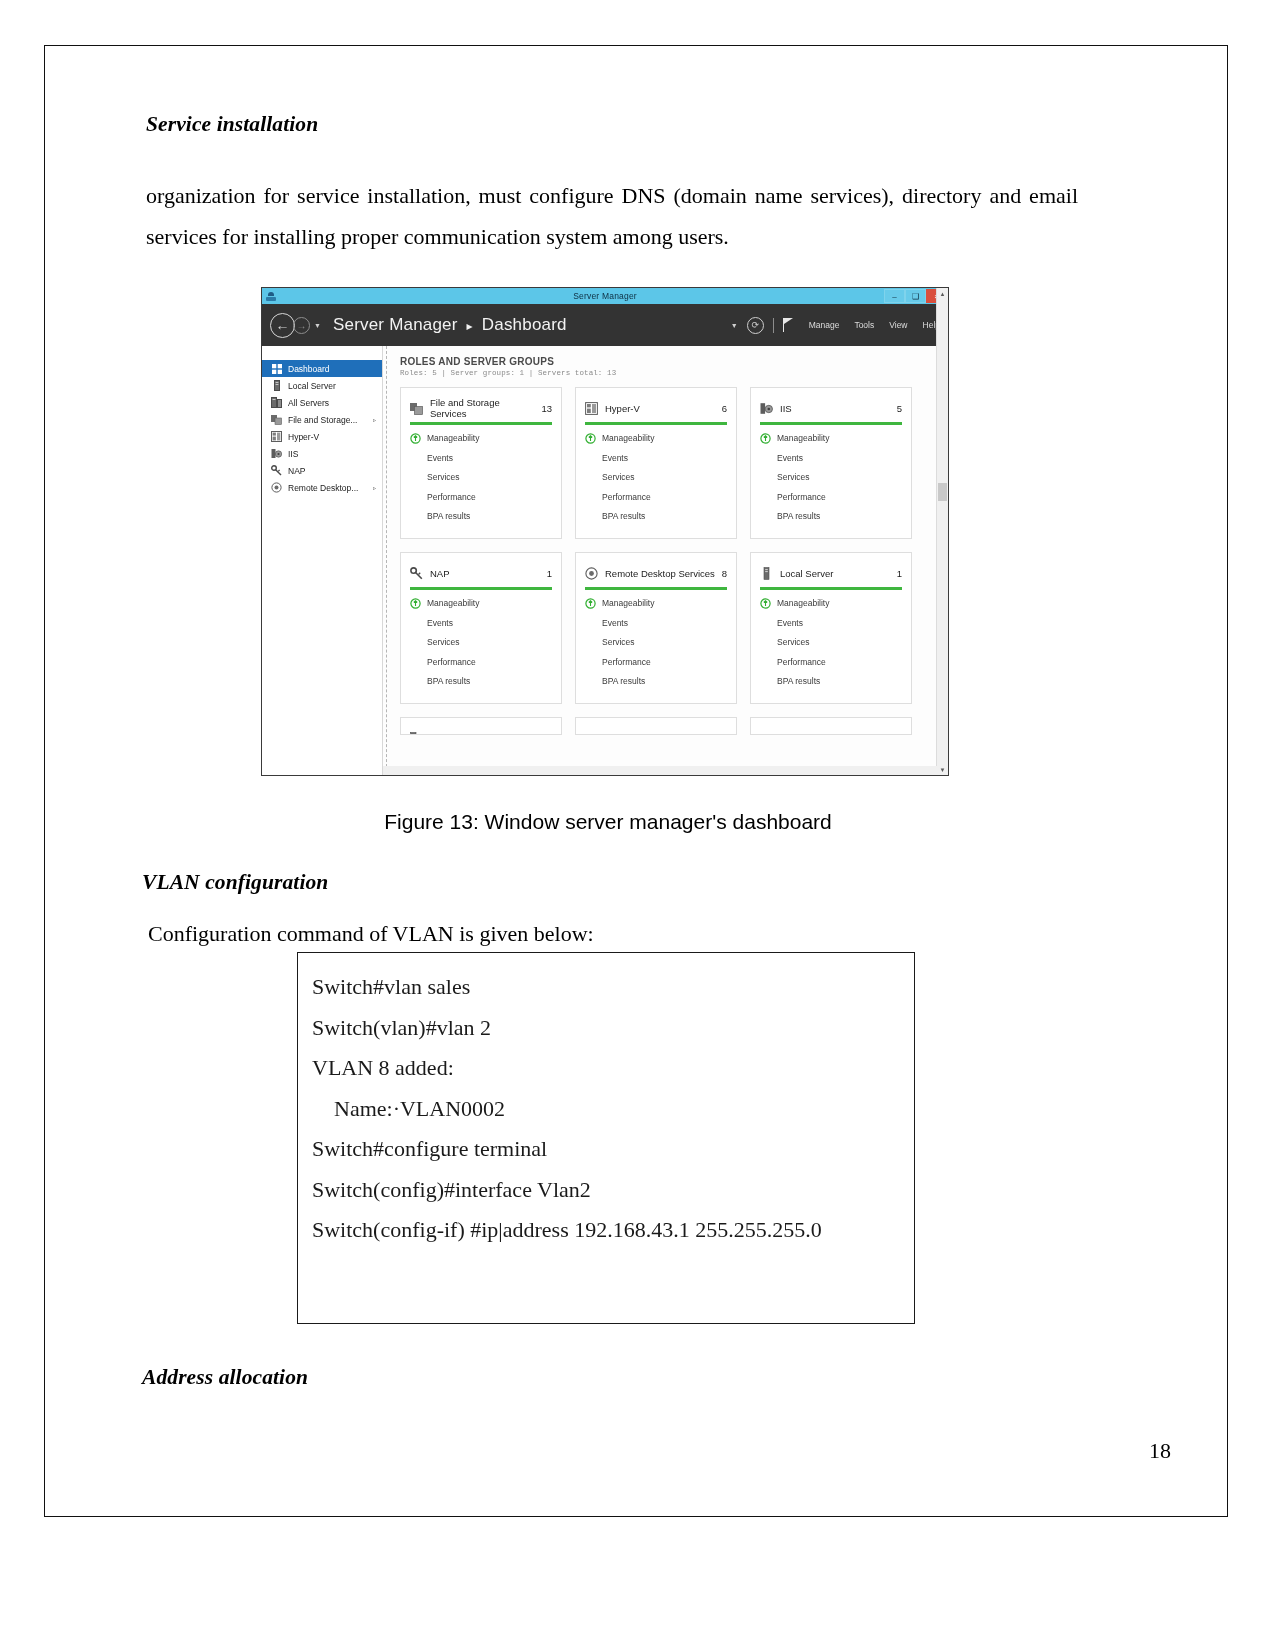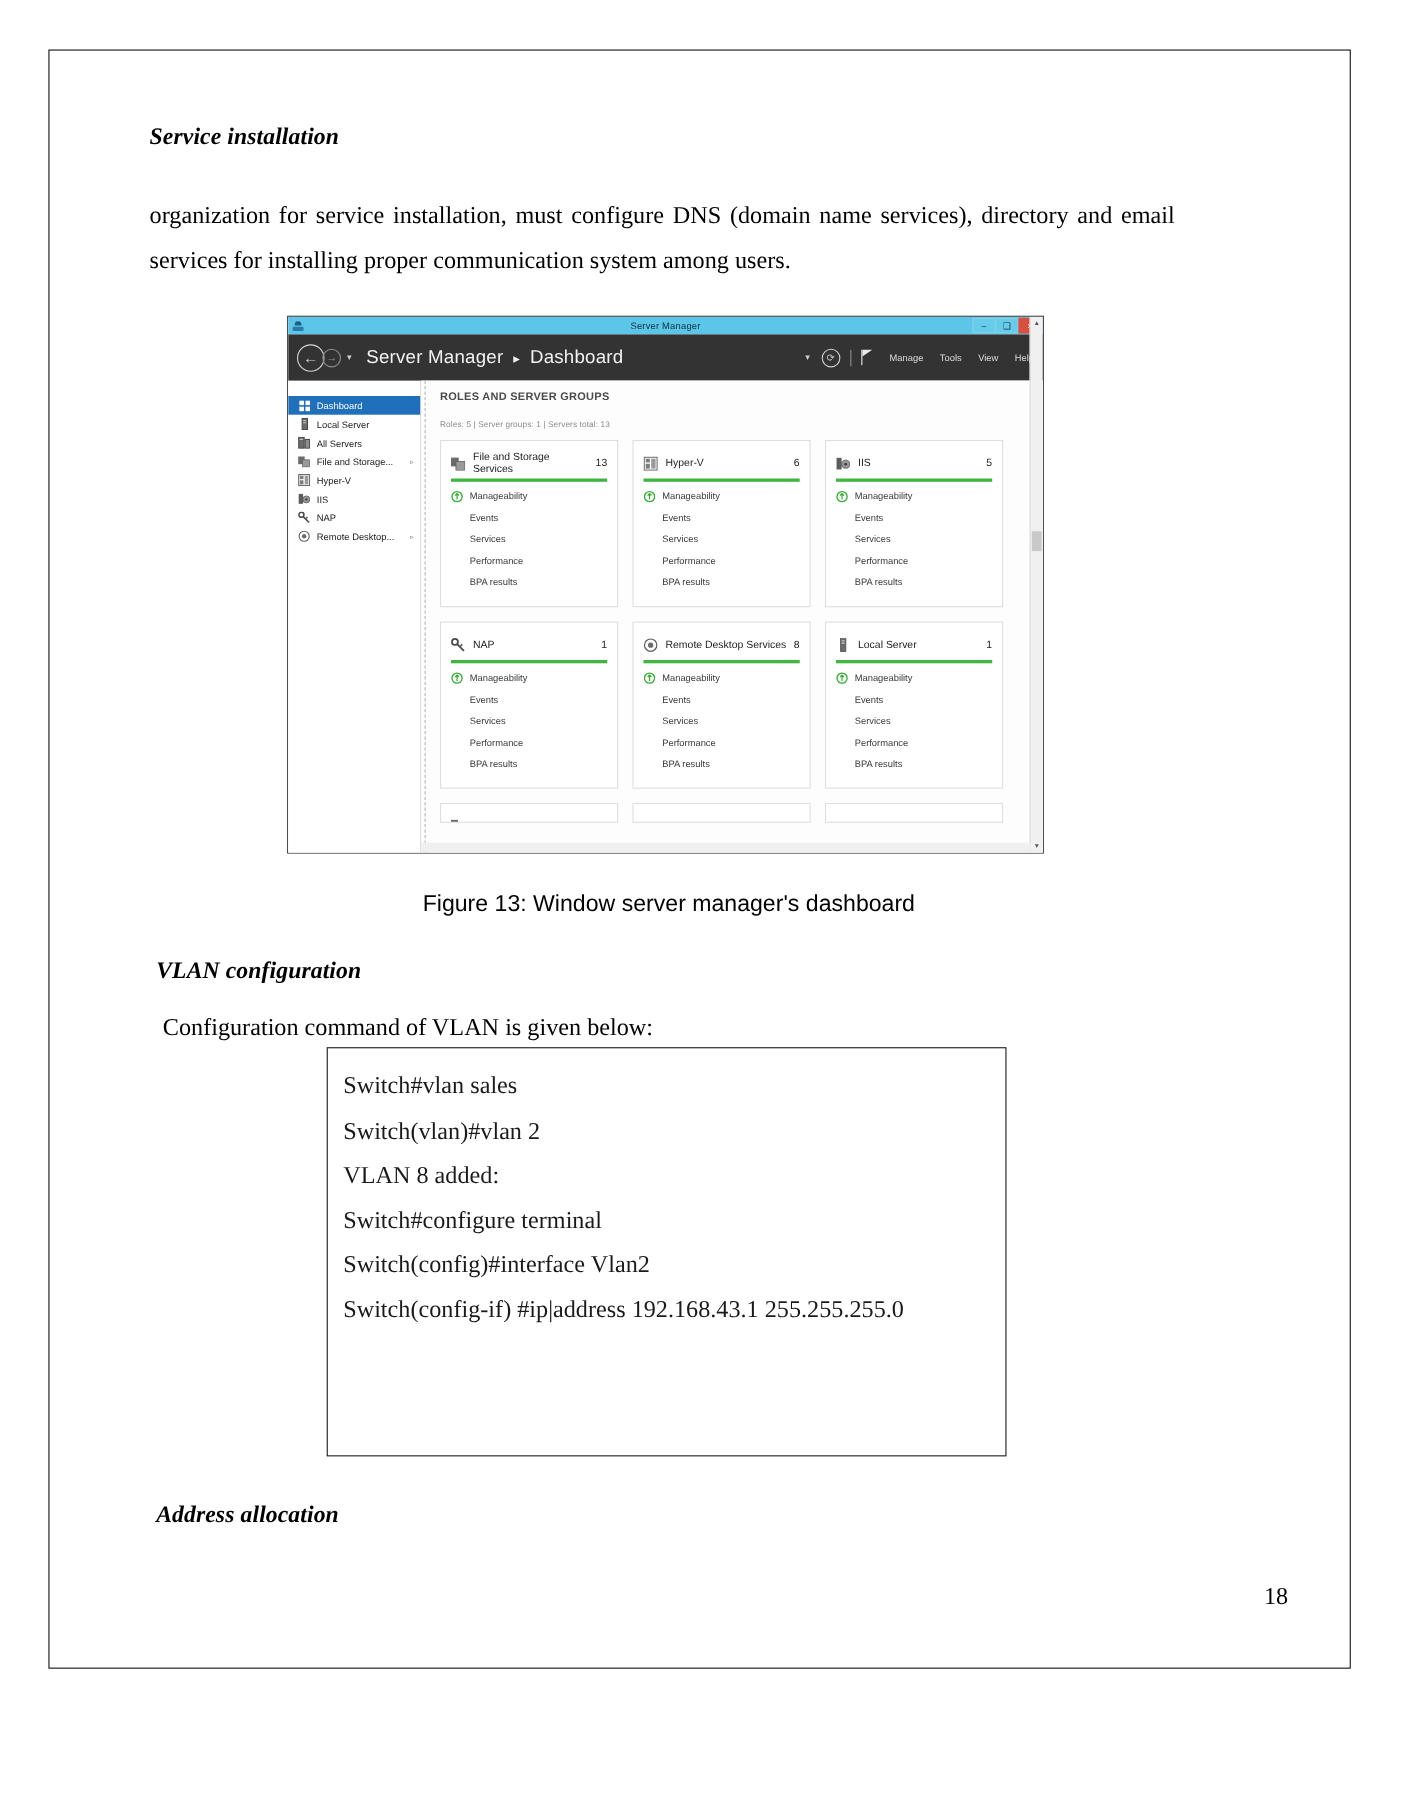--- a/index.html
+++ b/index.html
@@ -22,21 +22,21 @@
     top: 45px;
     width: 1184px;
     height: 1472px;
     border: 1.5px solid #111;
     box-sizing: border-box;
     background: #fff;
   }
 
   .content {
     position: absolute;
-    left: 136px;
+    left: 146px;
     top: 112px;
     width: 932px;
   }
 
   
   .doc-heading {
     font-family: "Liberation Serif", serif;
     font-weight: bold;
     font-style: italic;
     font-size: 21.5px;
@@ -271,22 +271,23 @@
   }
   .sm-section-title {
     font-size: 10px;
     font-weight: bold;
     color: #4a4a4a;
     letter-spacing: 0.25px;
   }
   .sm-section-sub {
     font-size: 7.5px;
     color: #8b8b8b;
-    margin-top: 14px;
+    margin-top: 2px;
     letter-spacing: 0.1px;
+    font-family: Liberation Mono, monospace;
   }
 
   .tile-grid {
     display: flex;
     flex-wrap: wrap;
     gap: 13px;
     margin-top: 10px;
     width: 512px;
   }
   .tile {
@@ -811,20 +812,21 @@
 
 <div style="position:absolute; left:142px; top:870px; width:932px;">
   <h2 class="doc-heading">VLAN configuration</h2>
   <p class="doc-para" style="margin-top:18px; padding-left:6px;">Configuration command of VLAN is given below:</p>
 </div>
 
 <div class="vlan-box">
   <div class="vlan-line">Switch#vlan sales</div>
   <div class="vlan-line">Switch(vlan)#vlan 2</div>
   <div class="vlan-line">VLAN 8 added:</div>
+  <div class="vlan-line indent">Name:·VLAN0002</div>
   <div class="vlan-line">Switch#configure terminal</div>
   <div class="vlan-line">Switch(config)#interface Vlan2</div>
   <div class="vlan-line">Switch(config-if) #ip|address 192.168.43.1 255.255.255.0</div>
 </div>
 
 <div style="position:absolute; left:142px; top:1365px; width:932px;">
   <h2 class="doc-heading">Address allocation</h2>
 </div>
 
 <div class="page-number">18</div>

